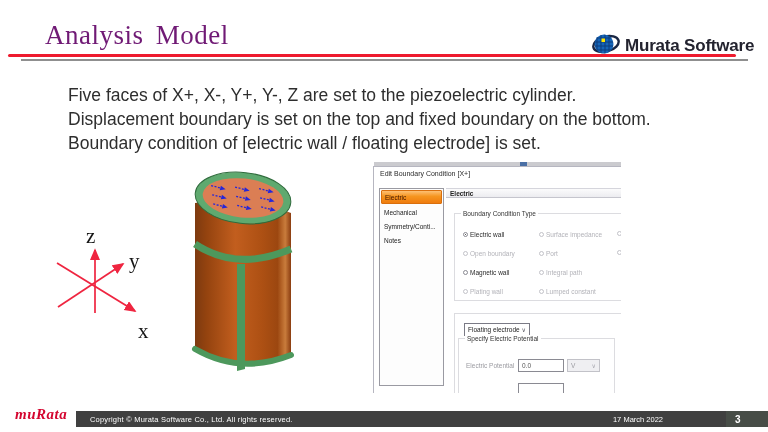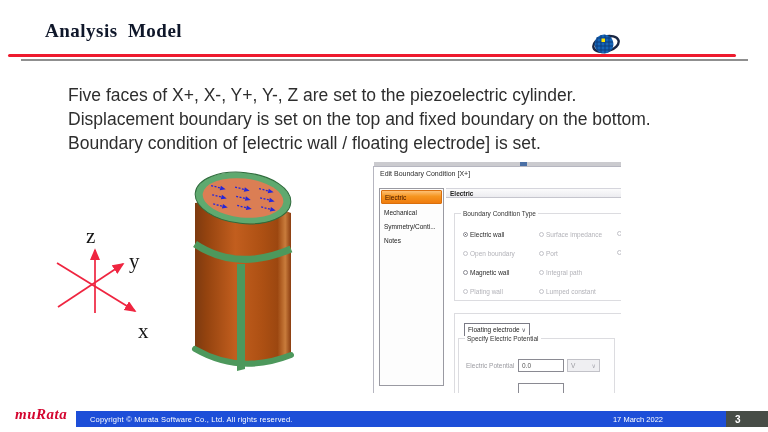--- a/index.html
+++ b/index.html
@@ -4,22 +4,22 @@
 <style>
   * { margin:0; padding:0; box-sizing:border-box; }
   html,body { background:#e9e9e9; }
   .slide {
     position:relative; width:768px; height:432px; background:#ffffff;
     overflow:hidden; font-family:"Liberation Sans", sans-serif;
   }
   
   .title {
     position:absolute; left:45px; top:20px;
-    font-family:"Liberation Serif", serif; font-size:19px; font-weight:700;
-    color:#0f172a; word-spacing:5px; letter-spacing:0.5px;
+    font-family:"Liberation Serif", serif; font-size:27px; font-weight:400;
+    color:#701a75; word-spacing:5px; letter-spacing:0.5px;
   }
   .rule-red  { position:absolute; left:8px;  top:54px; width:728px; height:3px; background:#ee1b2e; border-radius:2px; }
   .rule-gray { position:absolute; left:21px; top:59px; width:727px; height:2px; background:#8f8f8f; }
   .brand { position:absolute; left:592px; top:31px; display:flex; align-items:center; gap:5px; }
   .brand-text {
     font-size:17px; font-weight:bold; color:#23232f; letter-spacing:-0.2px;
     font-family:"Liberation Sans", sans-serif;
   }
   
   .body-text {
@@ -90,21 +90,21 @@
   .rdo-part { position:absolute; }
   
   .murata-logo {
     position:absolute; left:13px; top:406px;
     font-family:"Liberation Serif", serif; font-style:italic; font-weight:bold;
     font-size:15px; color:#d4052f; letter-spacing:0.5px;
     border-bottom:2px solid #d4052f; padding:0 2px 17px 2px;
   }
   .footer-bar {
     position:absolute; left:76px; top:411px; width:692px; height:16px;
-    background:#1d4ed8; color:#fff; display:flex; align-items:center;
+    background:#404040; color:#fff; display:flex; align-items:center;
   }
   .footer-copy { position:absolute; left:14px; font-size:7.5px; letter-spacing:0.2px; }
   .footer-date { position:absolute; right:105px; font-size:7.5px; }
   .footer-page-box {
     position:absolute; right:0; width:42px; height:16px; background:#474d47;
     display:flex; align-items:center;
   }
   .footer-page { padding-left:9px; font-size:10px; font-weight:bold; }
 </style>
 </head>
@@ -130,20 +130,21 @@
           <line x1="2" y1="15" x2="22" y2="15"></line>
             <line x1="2" y1="19" x2="22" y2="19"></line>
           <line x1="5" y1="3" x2="5" y2="23"></line>
             <line x1="9" y1="3" x2="9" y2="23"></line>
           <line x1="13" y1="3" x2="13" y2="23"></line>
             <line x1="17" y1="3" x2="17" y2="23"></line>
         </g>
         <rect x="9.5" y="7.5" width="3.5" height="3.5" fill="#ffe600"></rect>
       </svg>
     </span>
+    <span class="brand-text">Murata Software</span>
   </div>
 
   <div class="rule-red"></div>
   <div class="rule-gray"></div>
 
   <div class="body-text">
     <div>Five faces of X+, X-, Y+, Y-, Z are set to the piezoelectric cylinder.</div>
     <div>Displacement boundary is set on the top and fixed boundary on the bottom.</div>
     <div>Boundary condition of [electric wall / floating electrode] is set.</div>
   </div>

